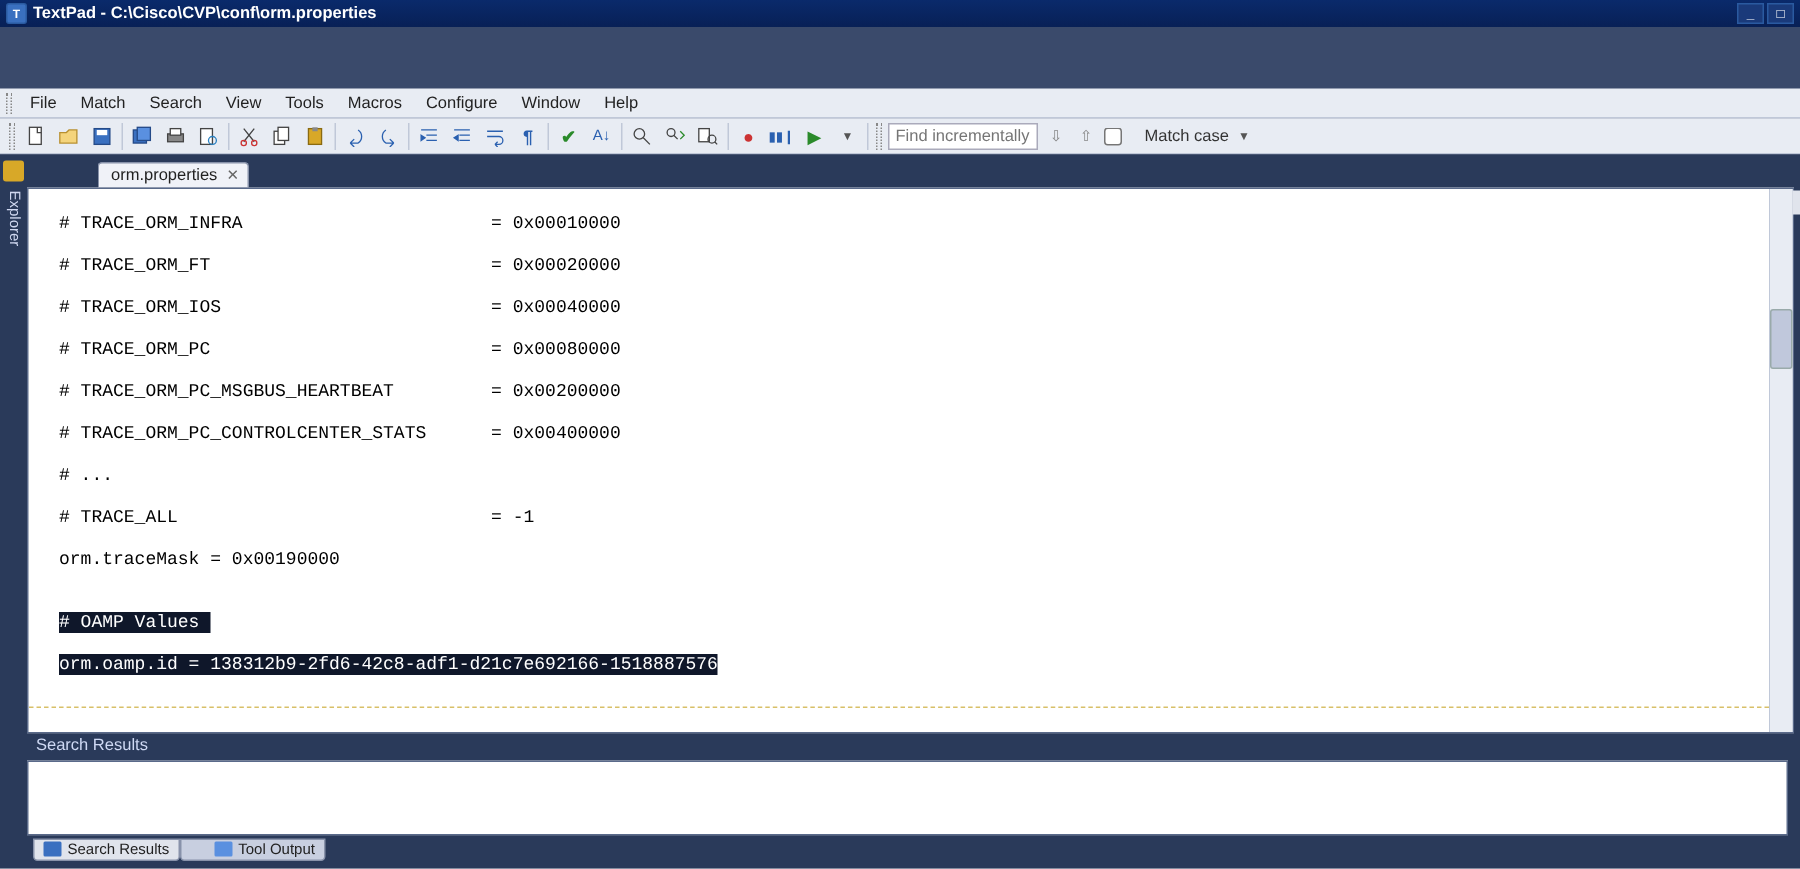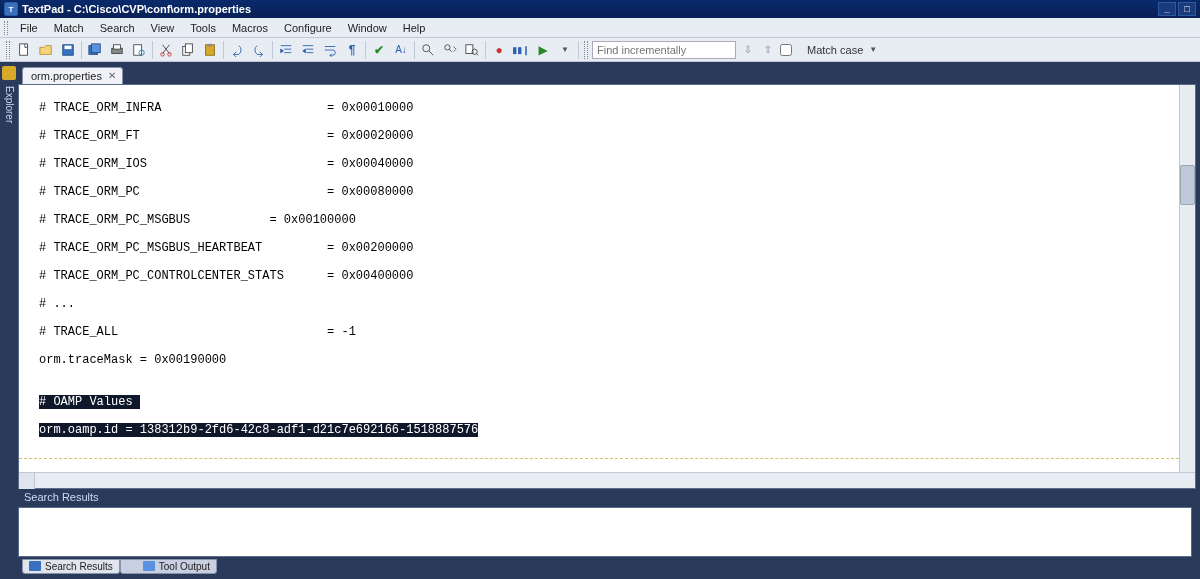--- a/index.html
+++ b/index.html
@@ -2,43 +2,43 @@
 <html><head>
 <meta charset="utf-8">
 <style>
 * { margin:0; padding:0; box-sizing:border-box; }
 body { font-family: "Segoe UI", Tahoma, Arial, sans-serif; font-size:11px; background:#fff; overflow:hidden; }
 .app { width:1200px; height:579px; display:flex; flex-direction:column; background:#3a4a6b; }
 .titlebar { height:18px; background:linear-gradient(to bottom,#0a2a6b,#082056); color:#fff; display:flex; align-items:center; padding:0 4px; font-weight:bold; font-size:11px; }
 .titlebar .tp-icon { width:14px; height:14px; background:#3a70c0; border:1px solid #2a5aa0; margin-right:4px; border-radius:2px; display:flex; align-items:center; justify-content:center; color:#fff; font-size:8px; }
 .titlebar .win-btns { margin-left:auto; display:flex; gap:2px; }
 .titlebar .win-btns span { width:18px; height:14px; background:#1a3a7a; border:1px solid #2a5aa0; display:flex; align-items:center; justify-content:center; color:#fff; font-size:9px; }
-.menubar { height:20px; background:#e8ecf3; display:flex; align-items:center; padding:0 4px; border-bottom:1px solid #c0c8d8; }
+.menubar { height:20px; background:#e8ecf3; display:flex; align-items:center; padding:0 4px; border-bottom:1px solid #c0c8d8;margin-top:41px; }
 .menubar .grip { width:4px; height:14px; border-left:1px dotted #888; border-right:1px dotted #888; margin-right:4px; }
 .menubar .mitem { padding:2px 8px; color:#222; cursor:default; }
 .toolbar { height:24px; background:#e8ecf3; display:flex; align-items:center; padding:0 4px; gap:2px; border-bottom:1px solid #c0c8d8; }
 .toolbar .grip { width:4px; height:18px; border-left:1px dotted #888; border-right:1px dotted #888; margin:0 2px; }
 .tbtn { width:20px; height:20px; display:flex; align-items:center; justify-content:center; font-size:12px; color:#333; border-radius:2px; cursor:default; }
 .tbtn svg { width:14px; height:14px; }
 .sep { width:1px; height:18px; background:#c0c8d8; margin:0 1px; }
 .find-box { display:flex; align-items:center; gap:4px; }
-.find-input { width:144px; height:18px; border:1px solid #aab; background:#fff; font-size:11px; padding:0 4px; color:#888; }
+.find-input { width:100px; height:18px; border:1px solid #aab; background:#fff; font-size:11px; padding:0 4px; color:#888; }
 .find-box .arrow { width:16px; height:16px; display:flex; align-items:center; justify-content:center; color:#888; font-size:10px; }
 .find-box label { display:flex; align-items:center; gap:15px; color:#333; }
 .find-box input[type=checkbox]{ width:12px; height:12px; }
 .find-box .drop { width:8px; color:#555; font-size:8px; margin-left:2px; }
 .workspace { flex:1; display:flex; min-height:0; background:#2a3a5a; }
 .sidebar { width:18px; background:#2a3a5a; display:flex; flex-direction:column; align-items:center; padding-top:4px; }
 .sidebar .side-icon { width:14px; height:14px; background:#d8a828; border-radius:2px; margin-bottom:4px; }
 .sidebar .side-label { writing-mode:vertical-rl; color:#d0d8f0; font-size:10px; margin-top:2px; }
 .main { flex:1; display:flex; flex-direction:column; min-width:0; background:#2a3a5a; padding:0 4px 4px 0; }
 .tabbar { height:22px; display:flex; align-items:flex-end; padding-left:4px; }
-.tab { background:#f0f2f8; border:1px solid #8892aa; border-bottom:none; padding:2px 6px 2px 8px; border-radius:3px 3px 0 0; display:flex; align-items:flex-start; gap:6px; font-size:11px; color:#222; }
+.tab { background:#f0f2f8; border:1px solid #8892aa; border-bottom:none; padding:2px 6px 2px 8px; border-radius:3px 3px 0 0; display:flex; align-items:flex-start; gap:6px; font-size:11px; color:#222;margin-left:43px; }
 .tab .close { font-size:10px; color:#666; }
-.editor-wrap { flex:1; background:#fff; border:1px solid #5a6a8a; display:flex; flex-direction:column; min-height:0; }
+.editor-wrap { flex:1; background:#fff; border:1px solid #5a6a8a; display:flex; min-height:0; }
 .editor { flex:1; overflow:auto; background:#fff; position:relative; font-family:"Courier New",monospace; font-size:12px; line-height:14px; color:#000; white-space:pre; padding:2px 0 2px 16px; min-height:0; }
 .editor .ln { padding:0 4px; }
 .editor .hl { background:#0f172a; color:#fff; display:inline-block; }
 .editor .rule { position:relative; height:14px; }
 .editor .rule::after { content:""; position:absolute; left:-16px; right:0; top:7px; border-top:1px dashed #d8c068; }
 .bottom-scroll { height:16px; background:#e8ecf3; border-top:1px solid #c0c8d8; position:relative; }
 .bottom-scroll .lsq { position:absolute; left:0; top:0; width:16px; height:16px; background:#e0e4ec; border-right:1px solid #c0c8d8; }
 .right-scroll { width:16px; background:#e8ecf3; border-left:1px solid #c0c8d8; display:flex; flex-direction:column; }
 .right-scroll .thumb { margin-top:80px; height:40px; background:#c0c8dc; border:1px solid #9aa; border-radius:2px; }
 .editor-row { flex:1; display:flex; min-height:0; }
@@ -219,21 +219,20 @@
         </div>
       </div>
 
       <div class="editor-wrap">
         <div class="editor-row">
           <div class="editor">
 <div class="ln"># TRACE_ORM_INFRA                       = 0x00010000</div>
 <div class="ln"># TRACE_ORM_FT                          = 0x00020000</div>
 <div class="ln"># TRACE_ORM_IOS                         = 0x00040000</div>
 <div class="ln"># TRACE_ORM_PC                          = 0x00080000</div>
-<div class="ln"># TRACE_ORM_PC_MSGBUS           = 0x00100000</div>
 <div class="ln"># TRACE_ORM_PC_MSGBUS_HEARTBEAT         = 0x00200000</div>
 <div class="ln"># TRACE_ORM_PC_CONTROLCENTER_STATS      = 0x00400000</div>
 <div class="ln"># ...</div>
 <div class="ln"># TRACE_ALL                             = -1</div>
 <div class="ln">orm.traceMask = 0x00190000</div>
 <div class="ln"></div>
 <div class="ln"><span class="hl"># OAMP Values</span><span class="hl"> </span></div>
 <div class="ln"><span class="hl">orm.oamp.id = 138312b9-2fd6-42c8-adf1-d21c7e692166-1518887576</span></div>
 <div class="rule"></div>
 

